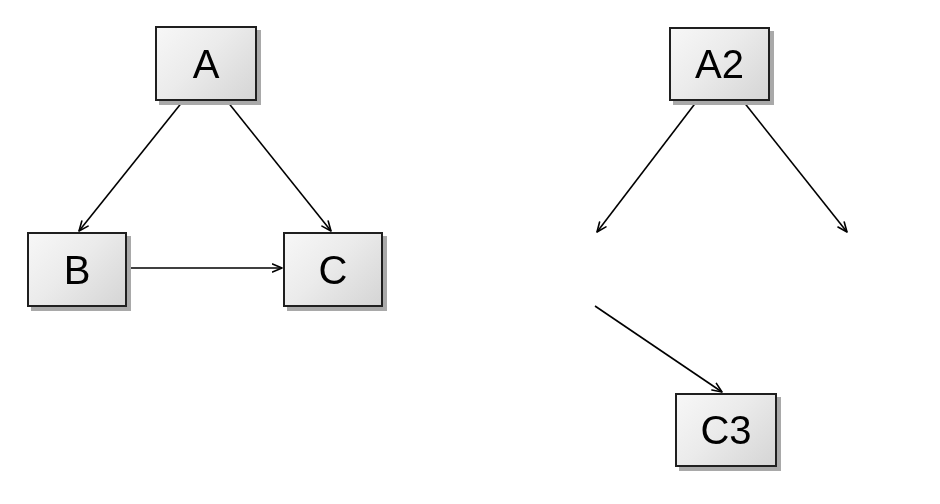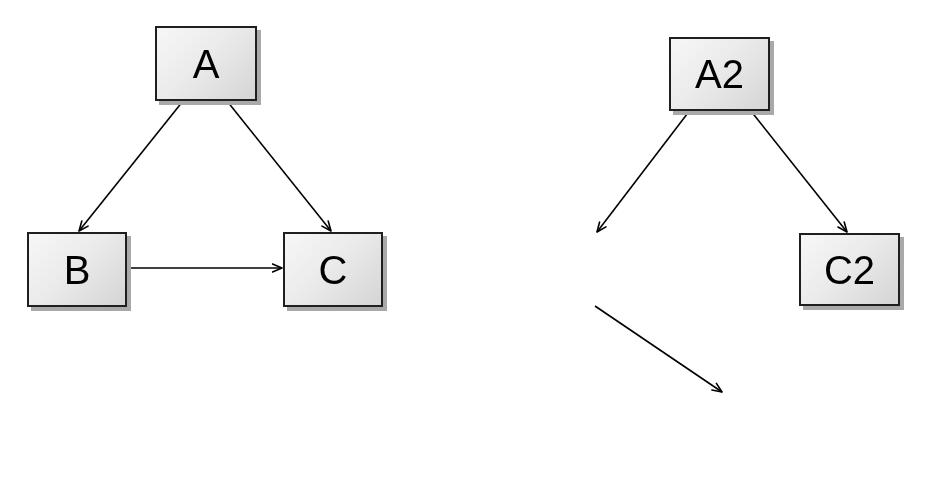--- a/index.html
+++ b/index.html
@@ -54,15 +54,15 @@
   <line x1="183" y1="101" x2="79" y2="231" stroke="#000000" stroke-width="1.6" marker-end="url(#arrow-head)"></line>
       <line x1="227" y1="101" x2="331" y2="231" stroke="#000000" stroke-width="1.6" marker-end="url(#arrow-head)"></line>
       <line x1="127" y1="268" x2="282" y2="268" stroke="#000000" stroke-width="1.6" marker-end="url(#arrow-head)"></line>
       <line x1="697" y1="101" x2="597" y2="232" stroke="#000000" stroke-width="1.6" marker-end="url(#arrow-head)"></line>
       <line x1="743" y1="101" x2="847" y2="232" stroke="#000000" stroke-width="1.6" marker-end="url(#arrow-head)"></line>
       <line x1="595" y1="306" x2="722" y2="392" stroke="#000000" stroke-width="1.6" marker-end="url(#arrow-head)"></line>
     </svg>
 <div class="node" style="left: 155px; top: 26px; width: 102px; height: 75px;">A</div>
     <div class="node" style="left: 27px; top: 232px; width: 100px; height: 75px;">B</div>
     <div class="node" style="left: 283px; top: 232px; width: 100px; height: 75px;">C</div>
-    <div class="node" style="left: 669px; top: 27px; width: 101px; height: 74px; margin-top: 10px;">A2</div>
-    <div class="node" style="left: 799px; top: 233px; width: 101px; height: 73px;">C2</div>
+    <div class="node" style="left: 669px; top: 27px; width: 101px; height: 74px;">A2</div>
+    <div class="node" style="left: 675px; top: 393px; width: 102px; height: 74px;">C3</div>
   </div>
 
 </body></html>

